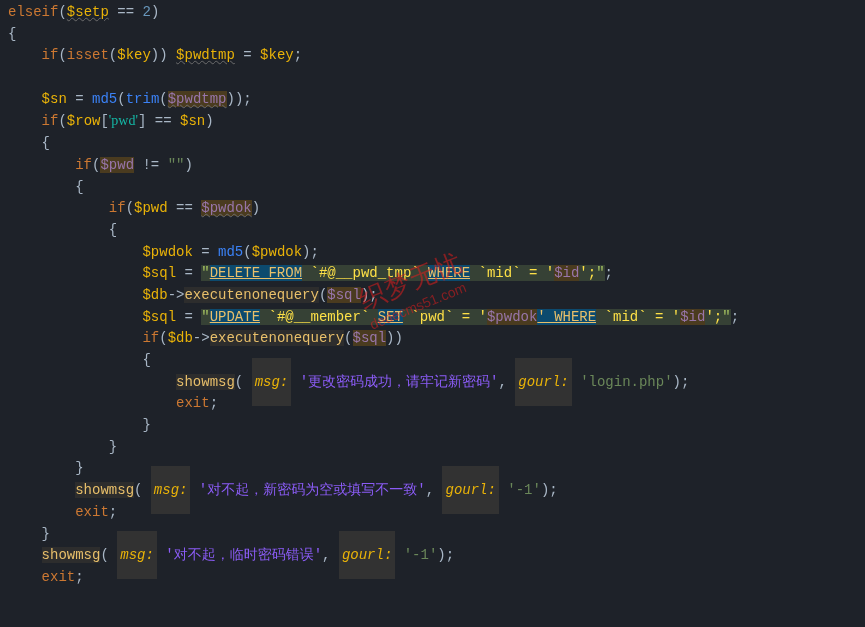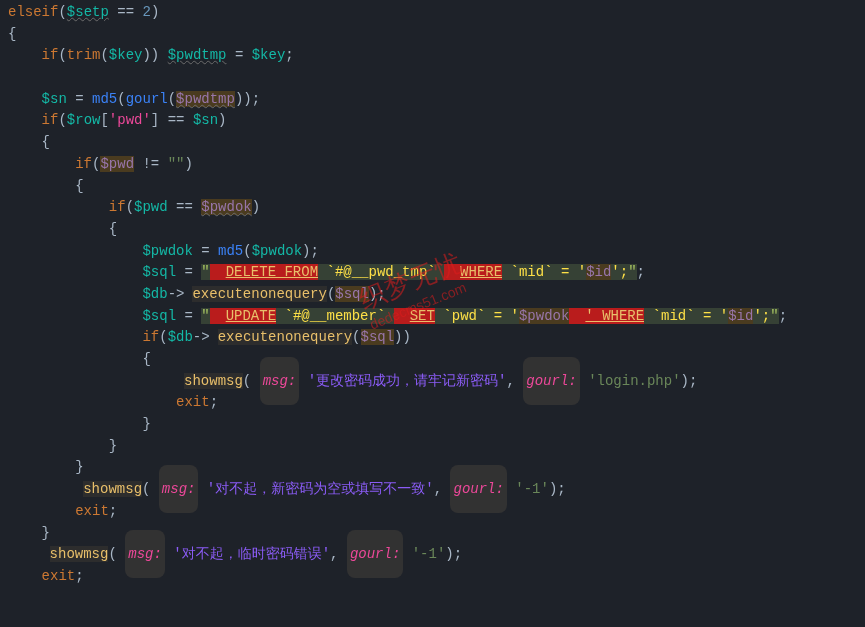--- a/index.html
+++ b/index.html
@@ -10,38 +10,38 @@
       font-size: 14px;
       line-height: 1.55;
       padding: 2px 8px 8px 8px;
       width: 865px;
       height: 627px;
       overflow: hidden;
       position: relative;
     }
     pre { font-family: inherit; white-space: pre; }
     .kw { color: #cc7832; }
-    .var { color: #14b8a6; }
+    .var { color: #eab308; }
     .var-hl { color: #9876aa; background: #4a3b1f; }
     .var-ul { text-decoration: underline wavy #6b6b6b; text-decoration-thickness: 1px; }
     .func { color: #3b82f6; }
-    .func-hl { color: #e8bf6a; background: #2d2d2d; margin-left: 8px; }
+    .func-hl { color: #e8bf6a; background: #2d2d2d; }
     .str { color: #6a8759; }
     .str-lit { color: #a5c261; }
     .num { color: #6897bb; }
     .op { color: #a9b7c6; }
     .punc { color: #a9b7c6; }
     .paren { color: #a9b7c6; }
     .brace { color: #a9b7c6; }
     .arrow { color: #a9b7c6; }
-    .hint { color: #ec4899; background: #323232; padding: 16px 3px; font-style: italic; border-radius: 8px; }
-    .sql-kw { color: #e8bf6a; background: #b91c1c; text-decoration: underline; padding-left: 16px; }
+    .hint { color: #eab308; background: #323232; padding: 16px 3px; font-style: italic; }
+    .sql-kw { color: #e8bf6a; background: #0c4a6e; text-decoration: underline; }
     .sql-plain { color: #fde047; background: #364135; }
     .str-bg { background: #364135; }
-    .idx { color: #ec4899; }
+    .idx { color: #14b8a6; font-family: Liberation Serif, serif; }
     .cn { color: #8b5cf6; }
     .watermark {
       position: absolute;
       left: 360px;
       top: 260px;
       color: rgba(220, 30, 30, 0.55);
       font-size: 26px;
       font-weight: 500;
       transform: rotate(-22deg);
       pointer-events: none;
@@ -49,23 +49,23 @@
       letter-spacing: 1px;
     }
     .watermark .small { font-size: 14px; display: block; margin-top: -4px; letter-spacing: 0; }
     .line { white-space: pre; }
   </style>
 </head>
 <body>
 
 <pre><span class="line"><span class="kw">elseif</span><span class="paren">(</span><span class="var var-ul">$setp</span> <span class="op">==</span> <span class="num">2</span><span class="paren">)</span></span>
 <span class="line"><span class="brace">{</span></span>
-<span class="line">    <span class="kw">if</span><span class="paren">(</span><span class="kw">trim</span><span class="paren">(</span><span class="var">$key</span><span class="paren">))</span> <span class="var var-ul">$pwdtmp</span> <span class="op">=</span> <span class="var">$key</span><span class="punc">;</span></span>
+<span class="line">    <span class="kw">if</span><span class="paren">(</span><span class="kw">isset</span><span class="paren">(</span><span class="var">$key</span><span class="paren">))</span> <span class="var var-ul">$pwdtmp</span> <span class="op">=</span> <span class="var">$key</span><span class="punc">;</span></span>
 <span class="line"></span>
-<span class="line">    <span class="var">$sn</span> <span class="op">=</span> <span class="func">md5</span><span class="paren">(</span><span class="func">gourl</span><span class="paren">(</span><span class="var-hl var-ul">$pwdtmp</span><span class="paren">))</span><span class="punc">;</span></span>
+<span class="line">    <span class="var">$sn</span> <span class="op">=</span> <span class="func">md5</span><span class="paren">(</span><span class="func">trim</span><span class="paren">(</span><span class="var-hl var-ul">$pwdtmp</span><span class="paren">))</span><span class="punc">;</span></span>
 <span class="line">    <span class="kw">if</span><span class="paren">(</span><span class="var">$row</span><span class="punc">[</span><span class="idx">'pwd'</span><span class="punc">]</span> <span class="op">==</span> <span class="var">$sn</span><span class="paren">)</span></span>
 <span class="line">    <span class="brace">{</span></span>
 <span class="line">        <span class="kw">if</span><span class="paren">(</span><span class="var-hl">$pwd</span> <span class="op">!=</span> <span class="str">""</span><span class="paren">)</span></span>
 <span class="line">        <span class="brace">{</span></span>
 <span class="line">            <span class="kw">if</span><span class="paren">(</span><span class="var">$pwd</span> <span class="op">==</span> <span class="var-hl var-ul">$pwdok</span><span class="paren">)</span></span>
 <span class="line">            <span class="brace">{</span></span>
 <span class="line">                <span class="var">$pwdok</span> <span class="op">=</span> <span class="func">md5</span><span class="paren">(</span><span class="var">$pwdok</span><span class="paren">)</span><span class="punc">;</span></span>
 <span class="line">                <span class="var">$sql</span> <span class="op">=</span> <span class="str-lit str-bg">"</span><span class="sql-kw">DELETE FROM</span><span class="sql-plain"> `#@__pwd_tmp` </span><span class="sql-kw">WHERE</span><span class="sql-plain"> `mid` = '</span><span class="var-hl">$id</span><span class="sql-plain">';</span><span class="str-lit str-bg">"</span><span class="punc">;</span></span>
 <span class="line">                <span class="var">$db</span><span class="arrow">-&gt;</span><span class="func-hl">executenonequery</span><span class="paren">(</span><span class="var-hl">$sql</span><span class="paren">)</span><span class="punc">;</span></span>
 <span class="line">                <span class="var">$sql</span> <span class="op">=</span> <span class="str-lit str-bg">"</span><span class="sql-kw">UPDATE</span><span class="sql-plain"> `#@__member` </span><span class="sql-kw">SET</span><span class="sql-plain"> `pwd` = '</span><span class="var-hl">$pwdok</span><span class="sql-kw">' WHERE</span><span class="sql-plain"> `mid` = '</span><span class="var-hl">$id</span><span class="sql-plain">';</span><span class="str-lit str-bg">"</span><span class="punc">;</span></span>

